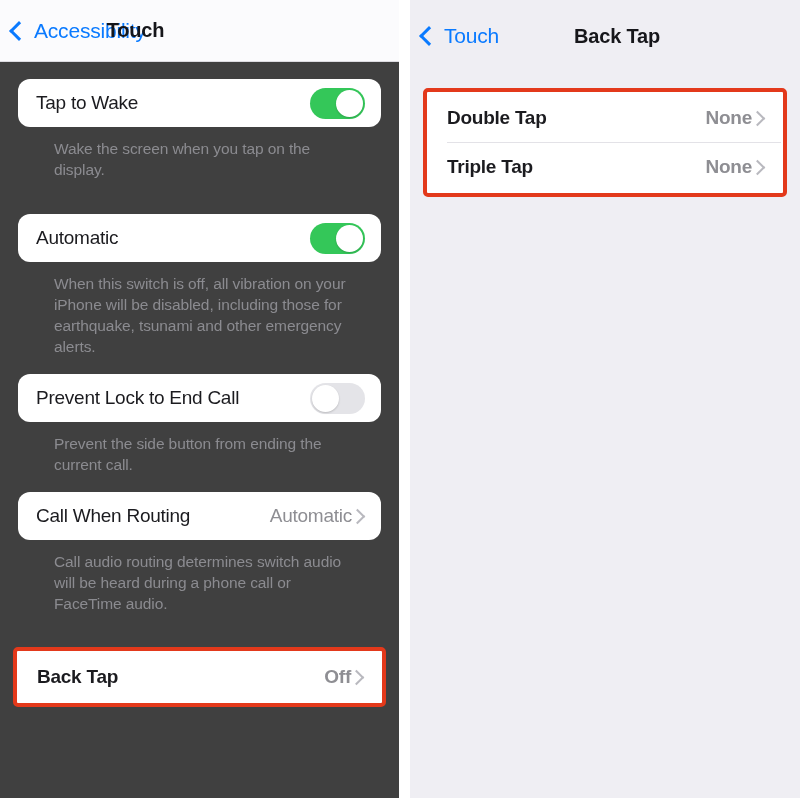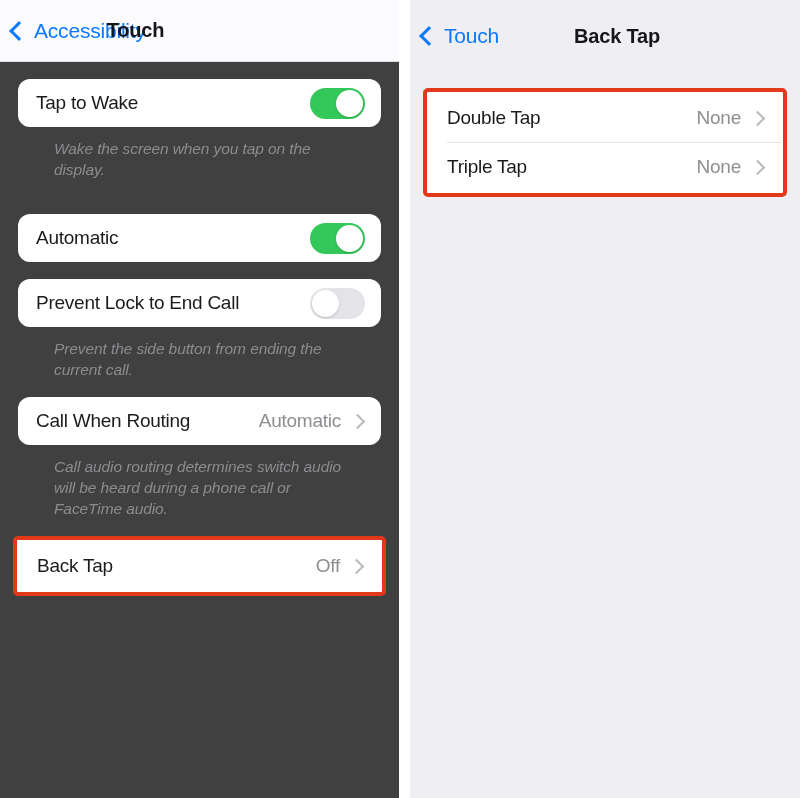--- a/index.html
+++ b/index.html
@@ -106,21 +106,20 @@
   }
   .row.link { cursor: pointer; }
   .row-label {
     font-size: 19px;
     color: #1b1b1f;
     letter-spacing: -0.25px;
   }
   .row-right {
     display: flex;
     align-items: center;
-    gap: 11px;
   }
   .row-value {
     font-size: 19px;
     color: #8e8e93;
     letter-spacing: -0.25px;
   }
   .chev-right {
     display: inline-block;
     width: 9px;
     height: 9px;
@@ -159,32 +158,32 @@
   }
   .toggle.on .knob { left: 26px; }
 
   
   .note {
     margin: 11px 34px 0 36px;
     font-size: 15.5px;
     line-height: 21px;
     color: #8b8b90;
     letter-spacing: -0.1px;
-    font-style: italic;
   }
   .spacer-sm { height: 17px; }
 
   
   .hl {
     position: relative;
     border: 4px solid #e3391b;
     border-radius: 5px;
-    margin: 0 13px;
+    margin: 16px 13px;
     padding: 2px;
     background: #ffffff;
+    font-weight: bold;
   }
   .hl .card { border-radius: 3px; }
   .hl-wrap-top { margin-top: 16px; }
 </style>
 </head>
 <body>
 
 <div class="screens">
 
   <div class="screen left">
@@ -220,20 +219,21 @@
 
       <div class="group">
         <div class="card">
           <div class="row">
             <span class="row-label">Automatic</span>
             <div class="toggle on">
               <div class="knob"></div>
             </div>
           </div>
         </div>
+        <div class="note">When this switch is off, all vibration on your iPhone will be disabled, including those for earthquake, tsunami and other emergency alerts.</div>
       </div>
 
       <div class="spacer-sm"></div>
 
       <div class="group">
         <div class="card">
           <div class="row">
             <span class="row-label">Prevent Lock to End Call</span>
             <div class="toggle">
               <div class="knob"></div>

